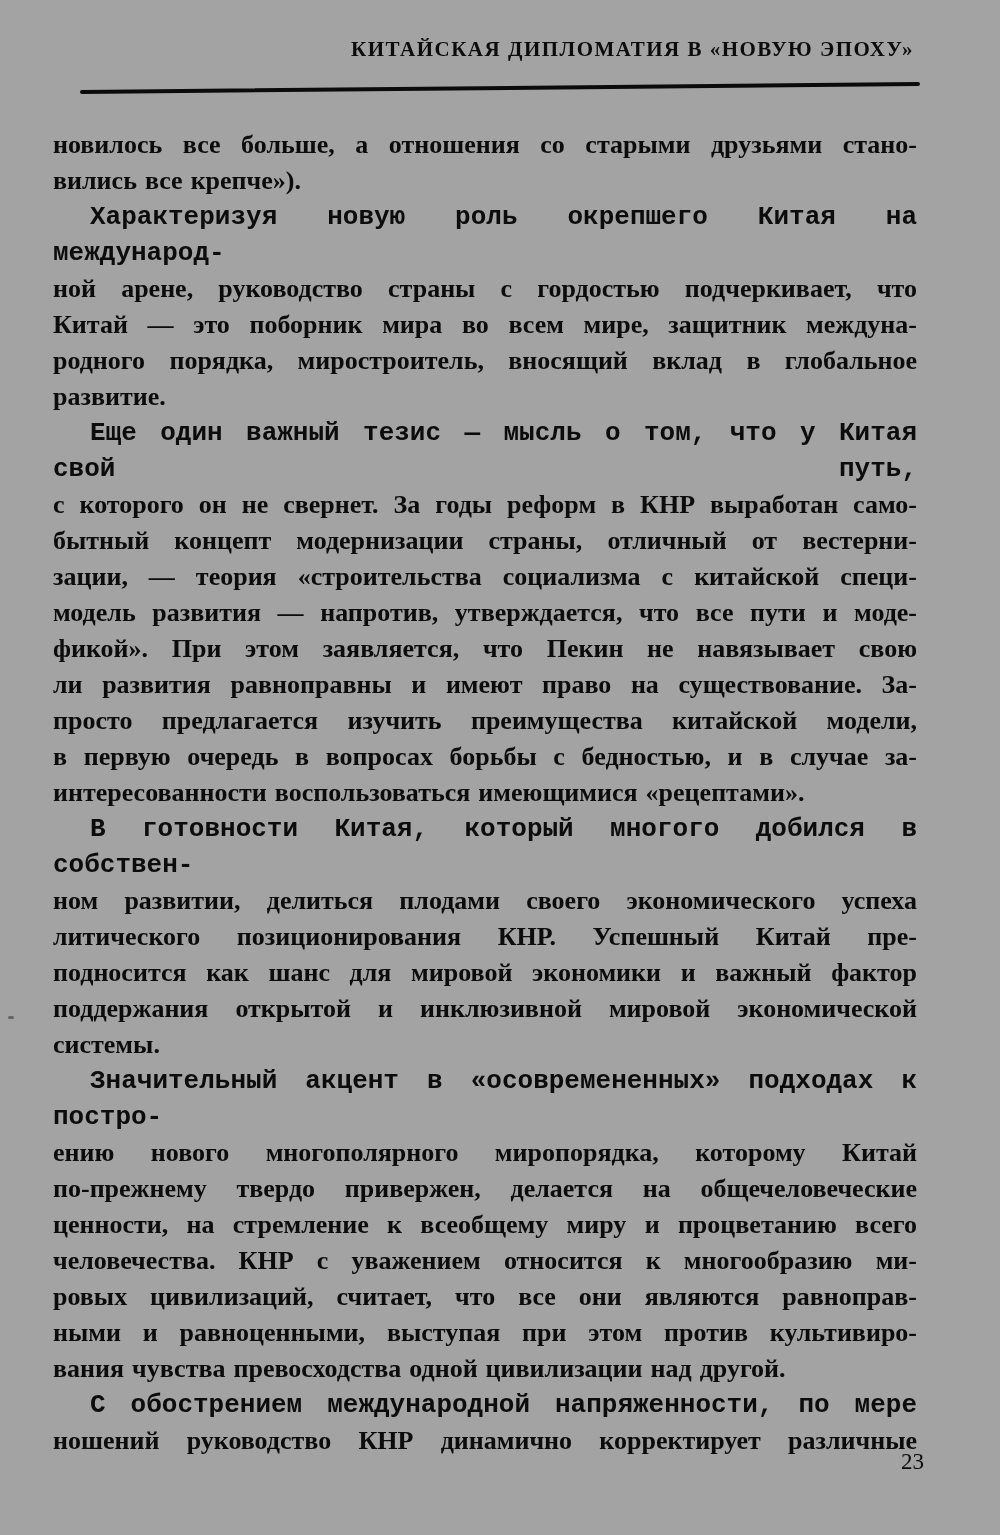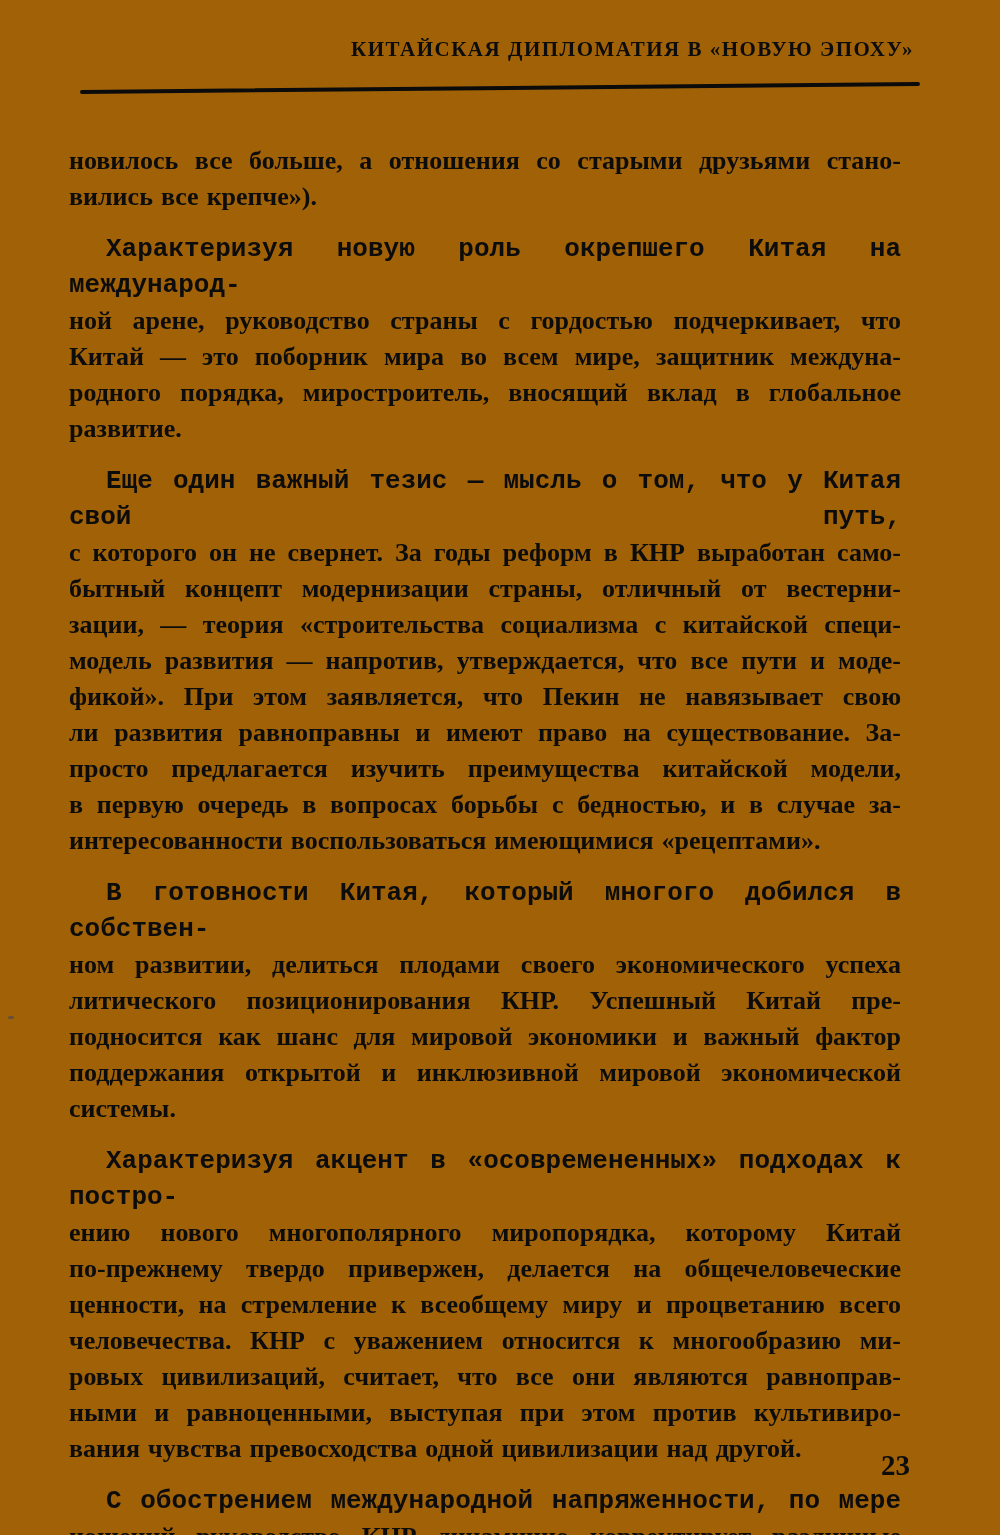--- a/index.html
+++ b/index.html
@@ -4,21 +4,21 @@
 <style>
   html, body {
     margin: 0;
     padding: 0;
     background: #ffffff;
   }
   .page {
     position: relative;
     width: 1000px;
     height: 1535px;
-    background: #a16207;
+    background: #a3a3a3;
     overflow: hidden;
     font-family: "Liberation Serif", "DejaVu Serif", serif;
     color: #0c0c0c;
   }
   .running-head {
     position: absolute;
     top: 37px;
     right: 86px;
     font-size: 21px;
     font-weight: 700;
@@ -38,35 +38,35 @@
   }
   .text-block {
     position: absolute;
     top: 127px;
     left: 53px;
     width: 864px;
     font-size: 26px;
     font-weight: 700;
     line-height: 36px;
   }
-  .para { margin: 16px; }
+  .para { margin: 0; }
   .para .line {
     display: block;
     text-align: justify;
     text-align-last: justify;
     word-spacing: 1.5px;
   }
   .para .line.end { text-align-last: left; }
   .para.indent .line.first { text-indent: 37px; font-family: Liberation Mono, monospace; }
   .page-number {
     position: absolute;
     top: 1449px;
-    right: 90px;
-    font-size: 29px;
-    font-weight: 700;
+    right: 76px;
+    font-size: 23px;
+    font-weight: 400;
   }
   .speck {
     position: absolute;
     left: 8px;
     top: 1016px;
     width: 6px;
     height: 3px;
     background: #4a4a4a;
     border-radius: 2px;
     opacity: 0.7;
@@ -104,21 +104,21 @@
       </p>
       <p class="para indent">
         <span class="line first">В готовности Китая, который многого добился в собствен-</span>
         <span class="line">ном развитии, делиться плодами своего экономического успеха</span>
         <span class="line">литического позиционирования КНР. Успешный Китай пре-</span>
         <span class="line">подносится как шанс для мировой экономики и важный фактор</span>
         <span class="line">поддержания открытой и инклюзивной мировой экономической</span>
         <span class="line end">системы.</span>
       </p>
       <p class="para indent">
-        <span class="line first">Характеризуя акцент в «осовремененных» подходах к постро-</span>
+        <span class="line first">Значительный акцент в «осовремененных» подходах к постро-</span>
         <span class="line">ению нового многополярного миропорядка, которому Китай</span>
         <span class="line">по-прежнему твердо привержен, делается на общечеловеческие</span>
         <span class="line">ценности, на стремление к всеобщему миру и процветанию всего</span>
         <span class="line">человечества. КНР с уважением относится к многообразию ми-</span>
         <span class="line">ровых цивилизаций, считает, что все они являются равноправ-</span>
         <span class="line">ными и равноценными, выступая при этом против культивиро-</span>
         <span class="line end">вания чувства превосходства одной цивилизации над другой.</span>
       </p>
       <p class="para indent">
         <span class="line first">С обострением международной напряженности, по мере</span>

